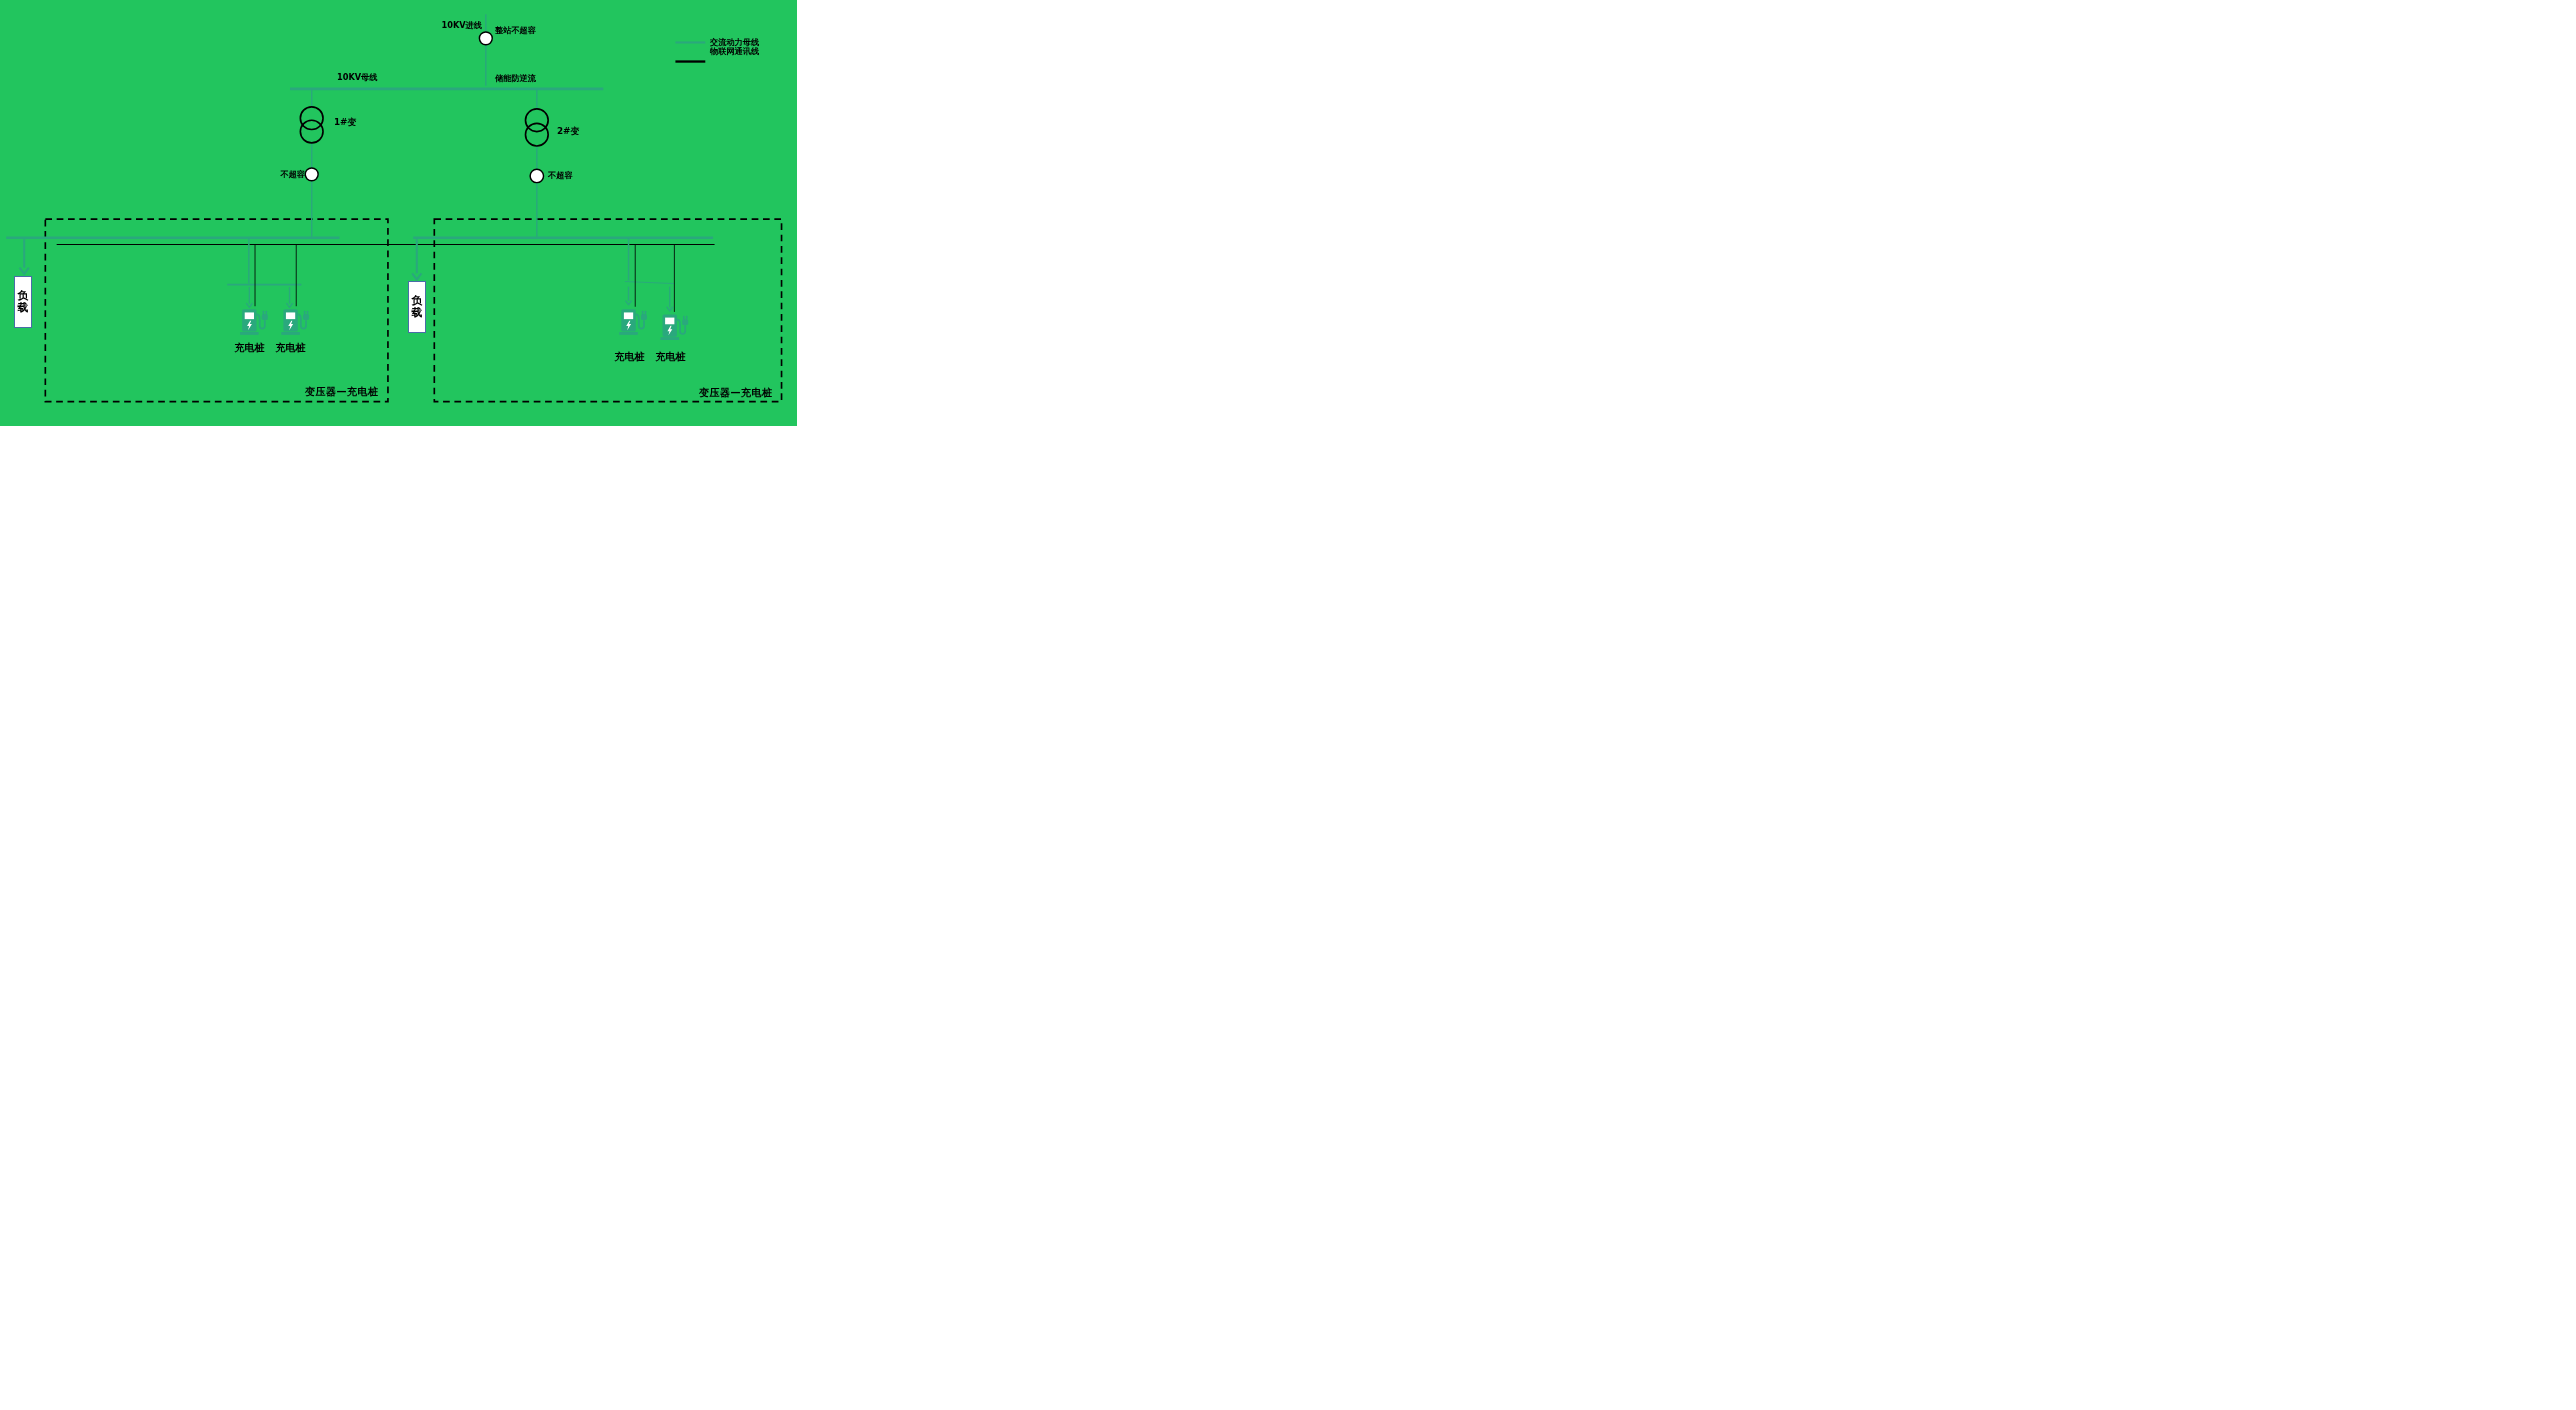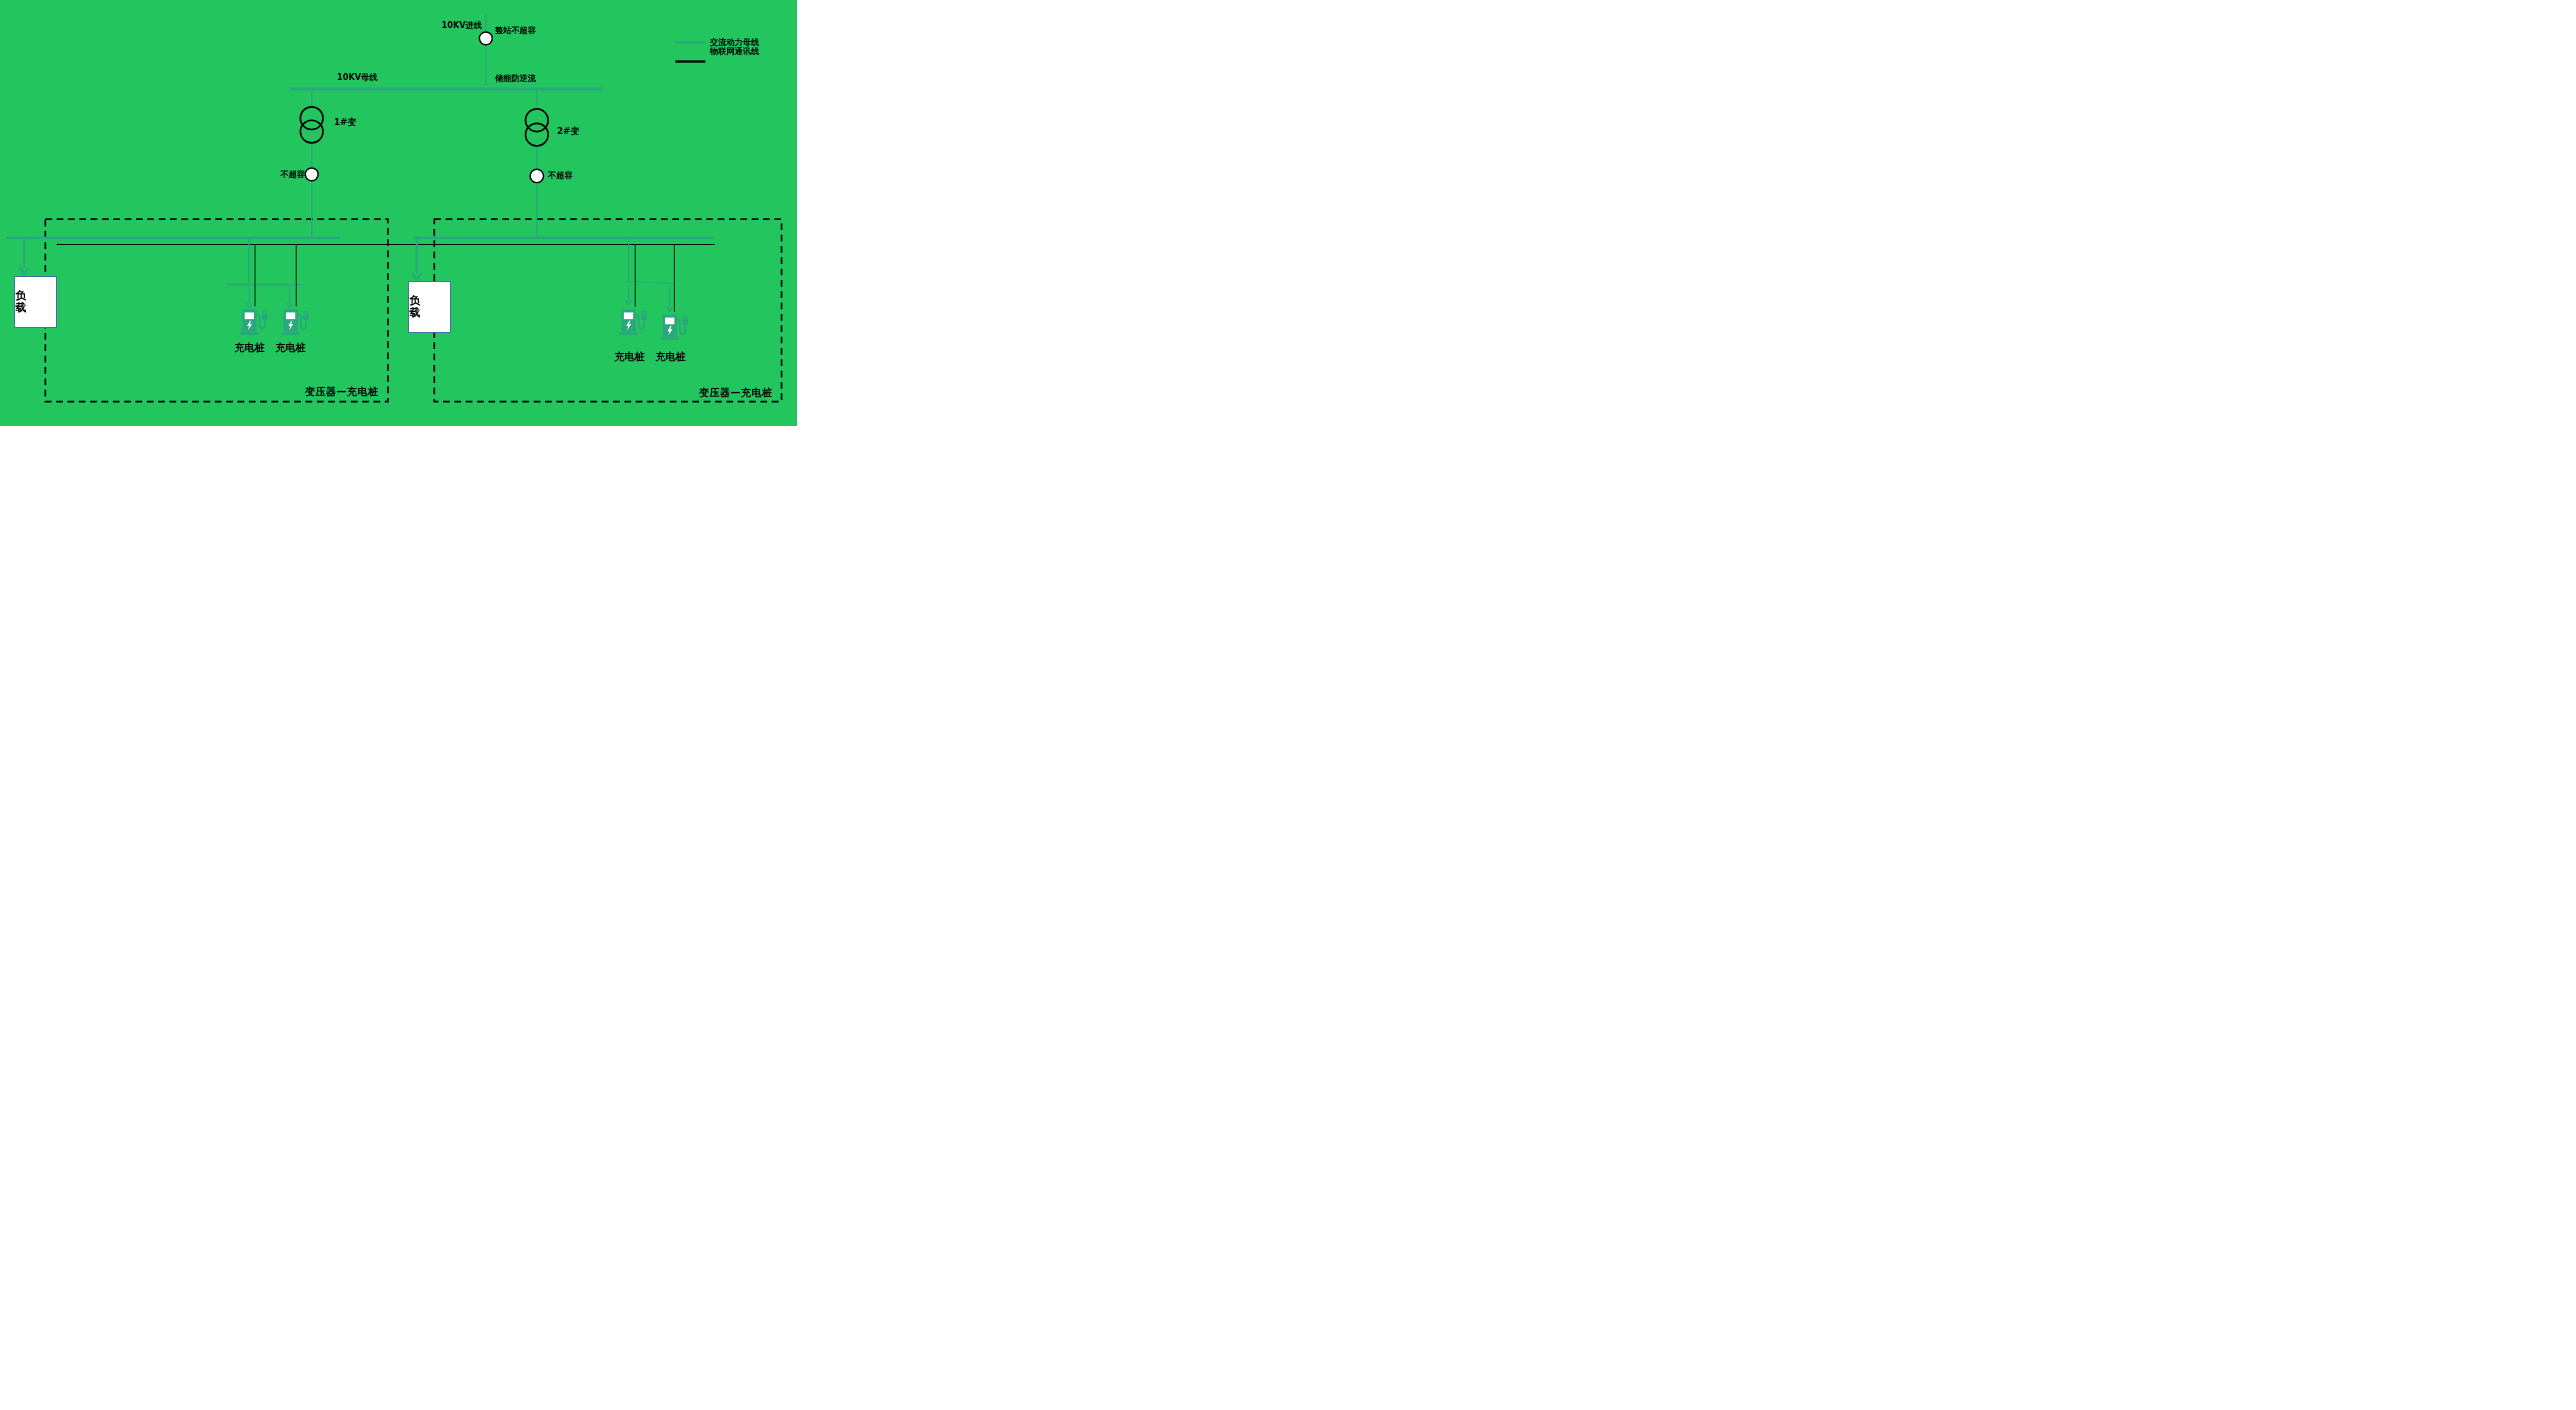--- a/index.html
+++ b/index.html
@@ -27,22 +27,22 @@
   .charger-fill{fill:var(--green);}
   .charger-hose{stroke:var(--green);stroke-width:3.4;fill:none;}
 
   
   .lbl{position:absolute;font-weight:bold;color:#000;white-space:nowrap;line-height:1.2;}
   .f16{font-size:8.2px;}
   .f17{font-size:8.8px;}
   .f15{font-size:10px;}
   .ttl{font-size:10px;letter-spacing:0.5px;}
 
-  .load-box{position:absolute;width:43px;height:52px;border:1.5px solid var(--load-blue);
-            box-sizing:border-box;display:flex;flex-direction:column;align-items:flex-start;
+  .load-box{position:absolute;width:18px;height:52px;border:1.5px solid var(--load-blue);
+            box-sizing:border-box;display:flex;flex-direction:column;align-items:center;
             justify-content:center;background:#fff;}
   .load-box .vtxt{font-size:10.8px;font-weight:bold;width:1.1em;word-break:break-all;
                   text-align:center;line-height:1.15;}
 </style>
 </head>
 <body>
 
 <div class="canvas">
 
   <svg class="layer" viewBox="0 0 1547 826">

